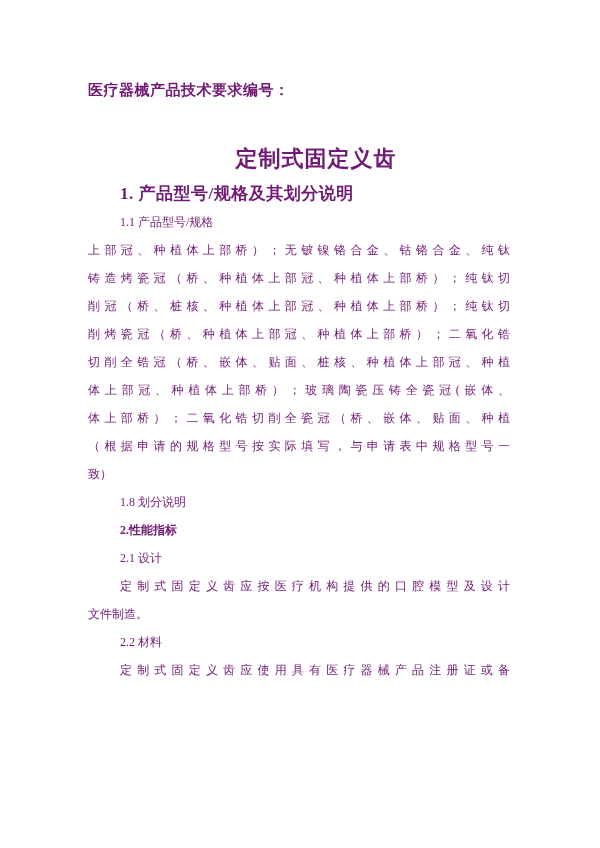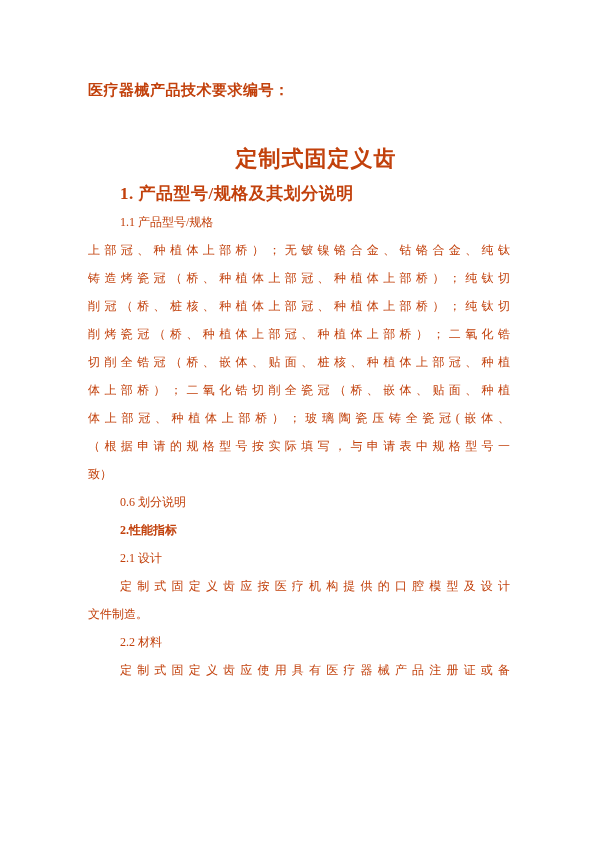--- a/index.html
+++ b/index.html
@@ -7,21 +7,21 @@
     padding: 0;
     background: #ffffff;
   }
   .page {
     position: relative;
     width: 600px;
     height: 848px;
     background: #ffffff;
     overflow: hidden;
     font-family: "Liberation Serif", "DejaVu Serif", serif;
-    color: #c2410c;
+    color: #701a75;
   }
   .doc-header {
     position: absolute;
     left: 88px;
     top: 80px;
     font-size: 15px;
     font-weight: bold;
     letter-spacing: 0.5px;
     line-height: 20px;
   }
@@ -74,26 +74,26 @@
 
     <div class="line h-main indent">1. 产品型号/规格及其划分说明</div>
 
     <div class="line indent">1.1 产品型号/规格</div>
 
     <div class="line justify">上部冠、种植体上部桥）；无铍镍铬合金、钴铬合金、纯钛</div>
     <div class="line justify">铸造烤瓷冠（桥、种植体上部冠、种植体上部桥）；纯钛切</div>
     <div class="line justify">削冠（桥、桩核、种植体上部冠、种植体上部桥）；纯钛切</div>
     <div class="line justify">削烤瓷冠（桥、种植体上部冠、种植体上部桥）；二氧化锆</div>
     <div class="line justify">切削全锆冠（桥、嵌体、贴面、桩核、种植体上部冠、种植</div>
+    <div class="line justify">体上部冠、种植体上部桥）；玻璃陶瓷压铸全瓷冠(嵌体、</div>
     <div class="line justify">体上部桥）；二氧化锆切削全瓷冠（桥、嵌体、贴面、种植</div>
-    <div class="line justify">体上部冠、种植体上部桥）；玻璃陶瓷压铸全瓷冠(嵌体、</div>
     <div class="line justify">（根据申请的规格型号按实际填写，与申请表中规格型号一</div>
     <div class="line">致）</div>
 
-    <div class="line indent">0.6 划分说明</div>
+    <div class="line indent">1.8 划分说明</div>
 
 
     <div class="line h-bold indent">2.性能指标</div>
 
     <div class="line indent">2.1 设计</div>
 
     <div class="line indent justify">定制式固定义齿应按医疗机构提供的口腔模型及设计</div>
     <div class="line">文件制造。</div>
 
     <div class="line indent">2.2 材料</div>

